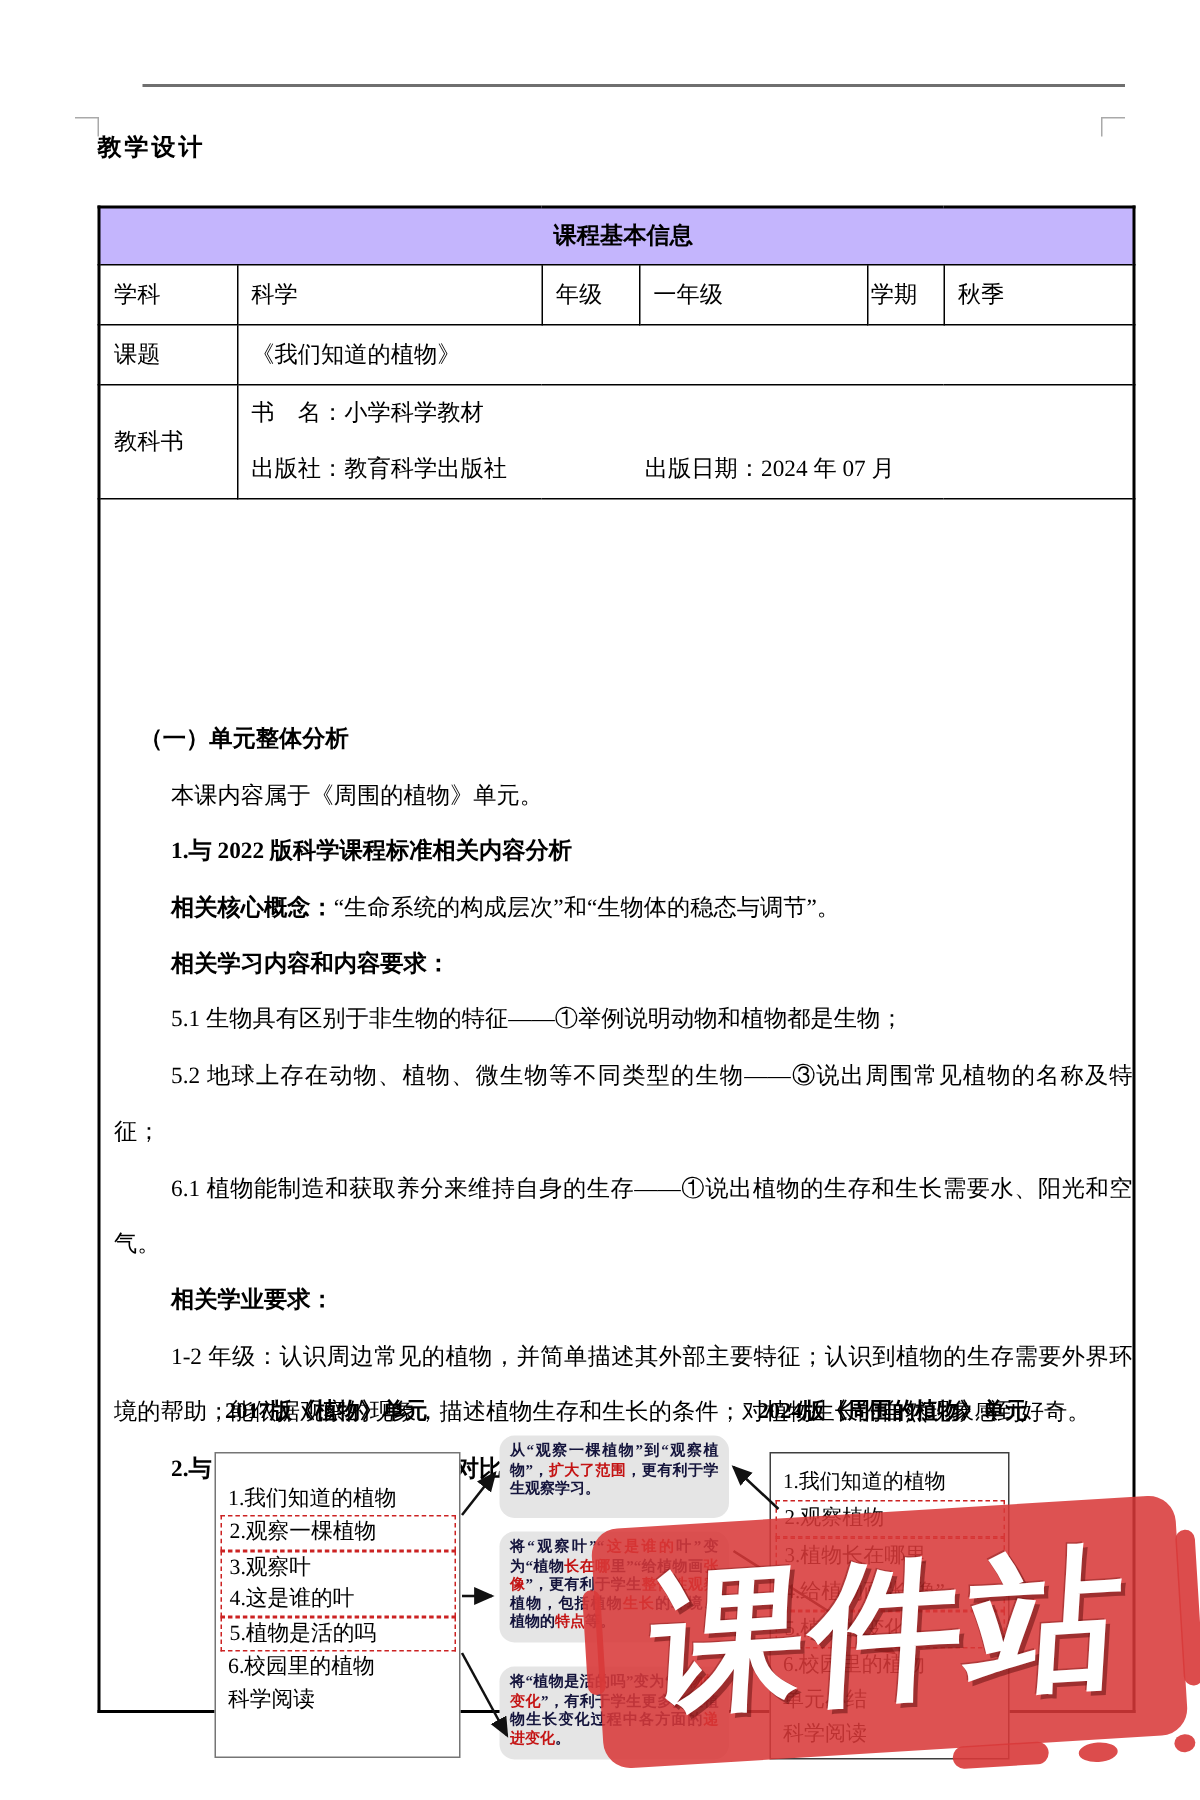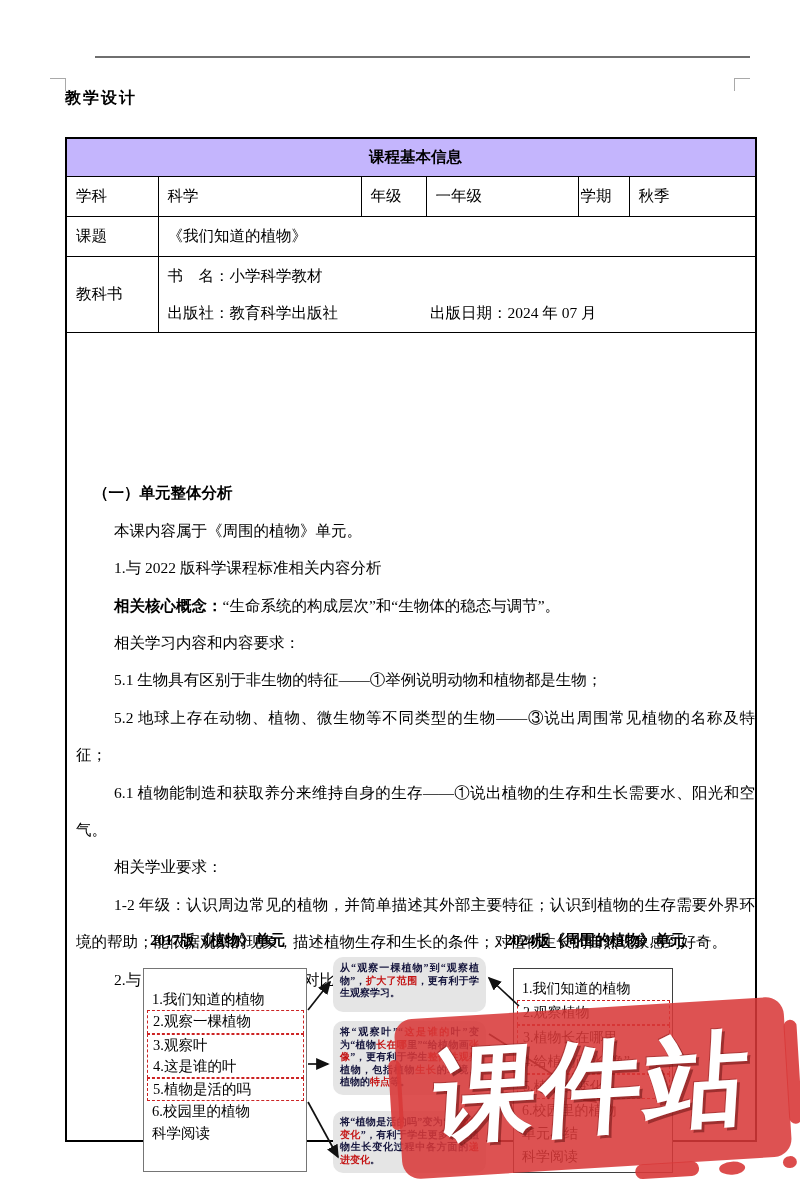--- a/index.html
+++ b/index.html
@@ -39,21 +39,21 @@
   tr.r4 { height:37px; }
   td.val { padding-left:11px; }
   td.book-cell { vertical-align:middle; padding-left:11px; }
   .book-line { line-height:37px; }
   .pub-date { margin-left:88px; }
 
   
   td.content-cell { vertical-align:top; padding:1px 6px 0 6px; height:809px; }
   .content { font-size:15.5px; line-height:37.4px; text-align:justify; }
   .content p { text-indent:38px; }
-  .content p.h  { font-weight:normal; }
+  .content p.h  { font-weight:bold; }
   .content p.h1 { font-weight:bold; text-indent:17px; }
   .content .lbl { font-weight:bold; }
 
   
   .dg-title { position:absolute; font-size:15px; font-weight:bold; white-space:nowrap; }
   #dg-title-left  { left:150px; top:931px; }
   #dg-title-right { left:505px; top:931px; }
 
   .unit-box { position:absolute; background:#fff; border:1.5px solid #757575; }
   #left-box  { left:143px; top:968px; width:164px; height:204px; padding:20px 2px 0 3px; }

